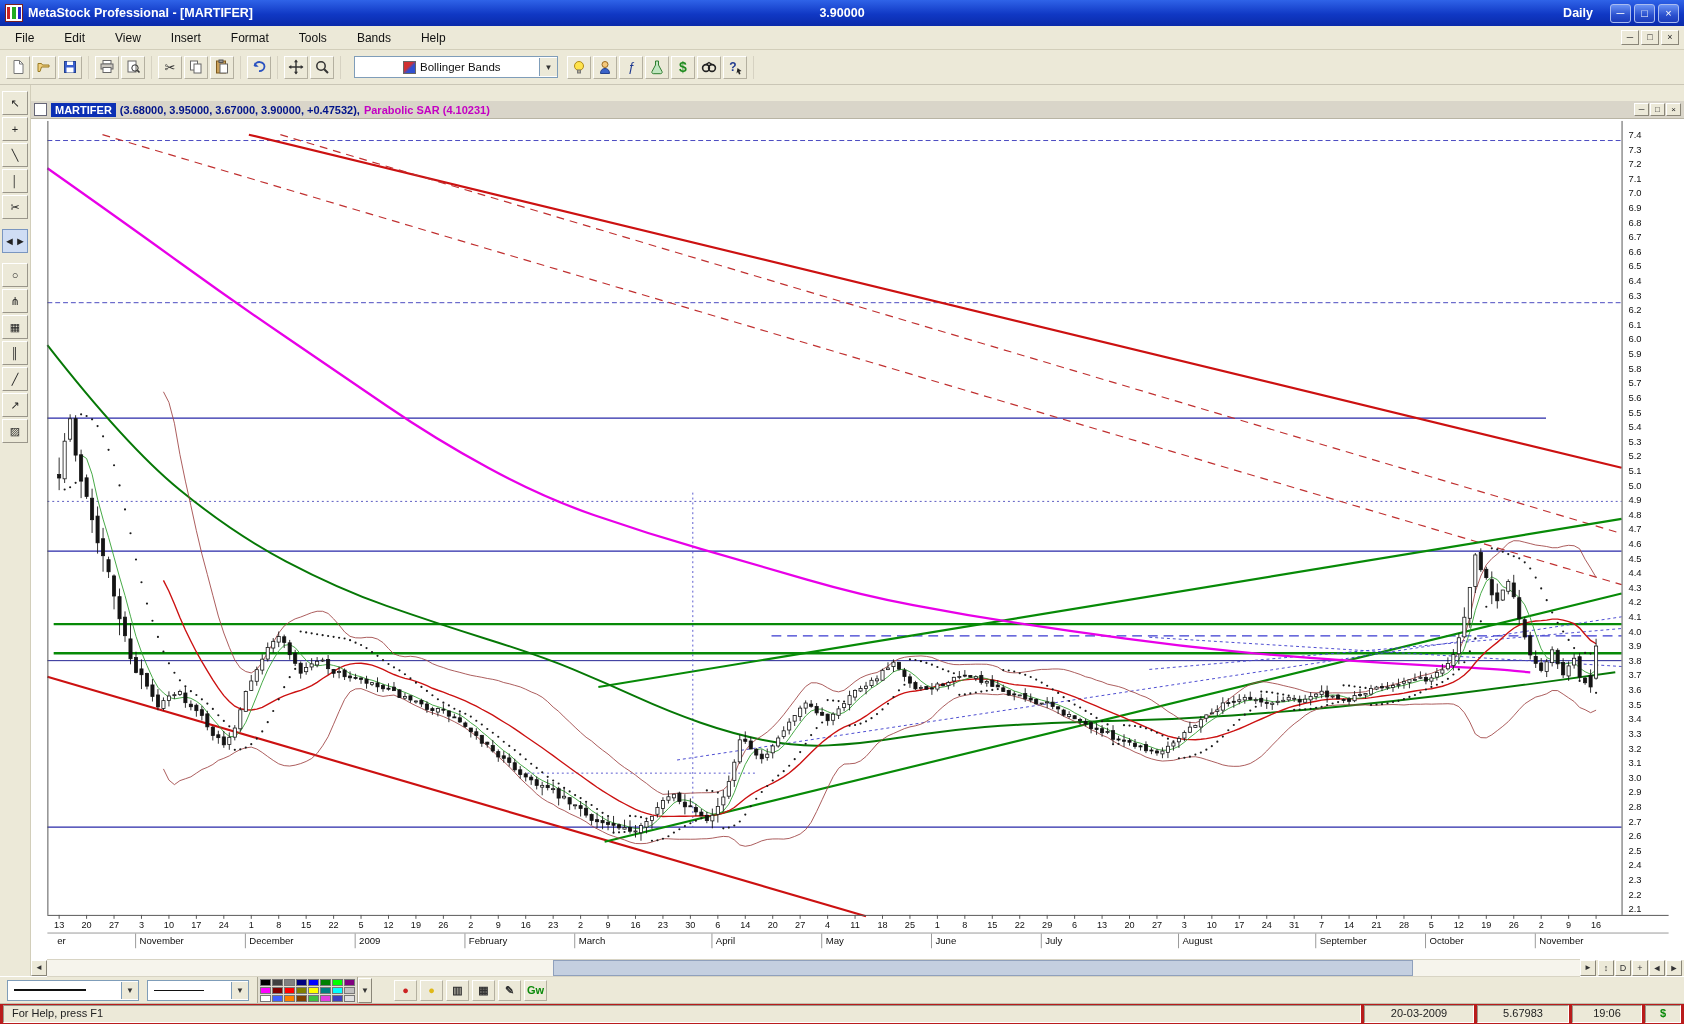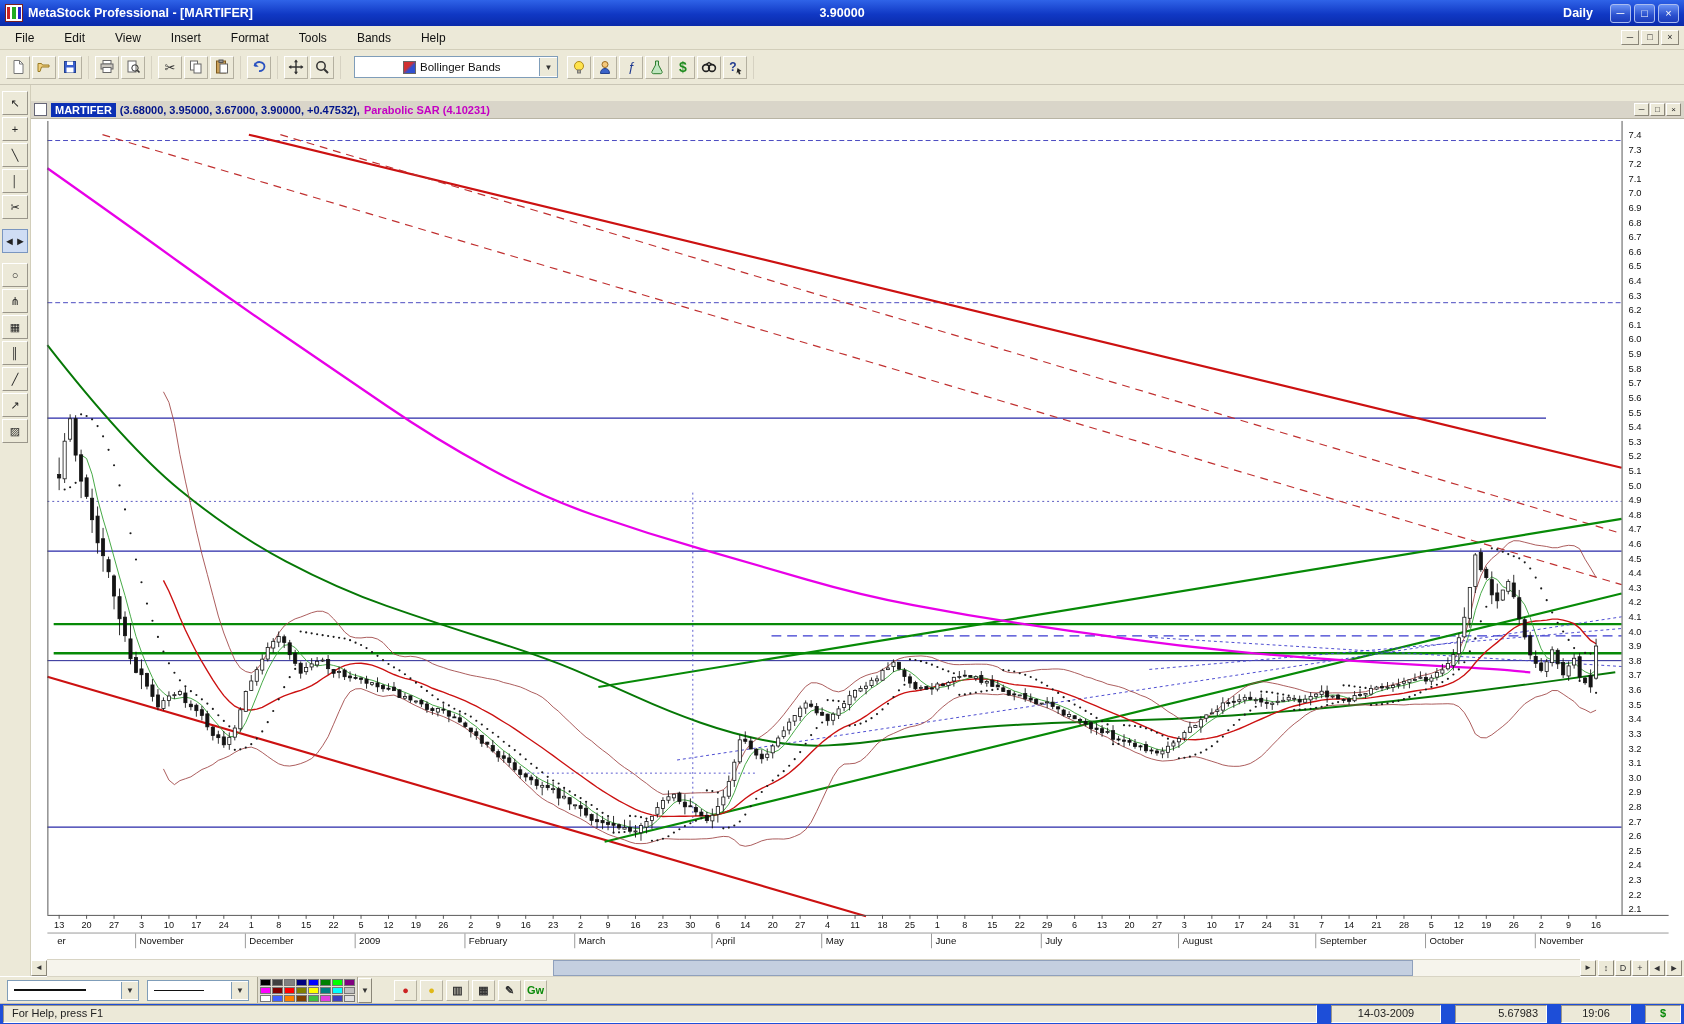--- a/index.html
+++ b/index.html
@@ -64,21 +64,21 @@
   .line-sample.thin{width:50px;border-top-width:1px;}
   .fs-arrow{width:16px;height:17px;background:#ece9d8;border-left:1px solid #7f9db9;font-size:8px;
     display:flex;align-items:center;justify-content:center;color:#333;margin-left:auto;}
   .palette{display:grid;grid-template-columns:repeat(8,11px);grid-auto-rows:7px;gap:1px;padding:2px;background:#e2dfd2;border:1px solid #aaa693;}
   .pal-cell{border:1px solid #777;}
   .pal-arrow{width:12px;height:23px;font-size:8px;display:flex;align-items:center;justify-content:center;
     background:#ece9d8;border:1px solid;border-color:#fff #8a8678 #8a8678 #fff;color:#333;}
   .bb-btn{width:23px;height:21px;display:flex;align-items:center;justify-content:center;background:#ece9d8;
     border:1px solid;border-color:#fff #b4b0a0 #b4b0a0 #fff;font-size:11px;font-weight:bold;padding:0;}
   
-  .statusbar{height:20px;display:flex;align-items:center;font-size:11px;background:#1d4ed8;border-top:1px solid #c2beae;padding:0 3px;gap:14px;flex:0 0 auto;color:#222;}
+  .statusbar{height:20px;display:flex;align-items:center;font-size:11px;background:#b91c1c;border-top:1px solid #c2beae;padding:0 3px;gap:3px;flex:0 0 auto;color:#222;}
   .status-cell{border:1px solid;border-color:#9a968a #fff #fff #9a968a;height:16px;line-height:15px;padding:0 8px;background:#ece9d8;}
   .help-cell{flex:1;}
   .cur-cell{color:#0a8a0a;font-weight:bold;}
 </style>
 </head>
 <body>
 
 <div class="app">
 
   <div class="titlebar">
@@ -1402,19 +1402,19 @@
         <button class="bb-btn" style="color: rgb(224, 184, 24);">●</button>
         <button class="bb-btn" style="color: rgb(51, 51, 51);">▥</button>
         <button class="bb-btn" style="color: rgb(51, 51, 51);">▦</button>
         <button class="bb-btn" style="color: rgb(51, 51, 51);">✎</button>
         <button class="bb-btn" style="color: rgb(10, 138, 10);">Gw</button>
       </span>
   </div>
 
   <div class="statusbar">
     <span class="status-cell help-cell">For Help, press F1</span>
-    <span class="status-cell" style="width:92px;text-align:center;">14-03-2009</span>
-    <span class="status-cell" style="width:74px;text-align:right;">5.67983</span>
+    <span class="status-cell" style="width:92px;text-align:center;">20-03-2009</span>
+    <span class="status-cell" style="width:74px;text-align:center;">5.67983</span>
     <span class="status-cell" style="width:52px;text-align:center;">19:06</span>
     <span class="status-cell cur-cell" style="width:18px;text-align:center;">$</span>
   </div>
 
 </div>
 
 </body></html>

